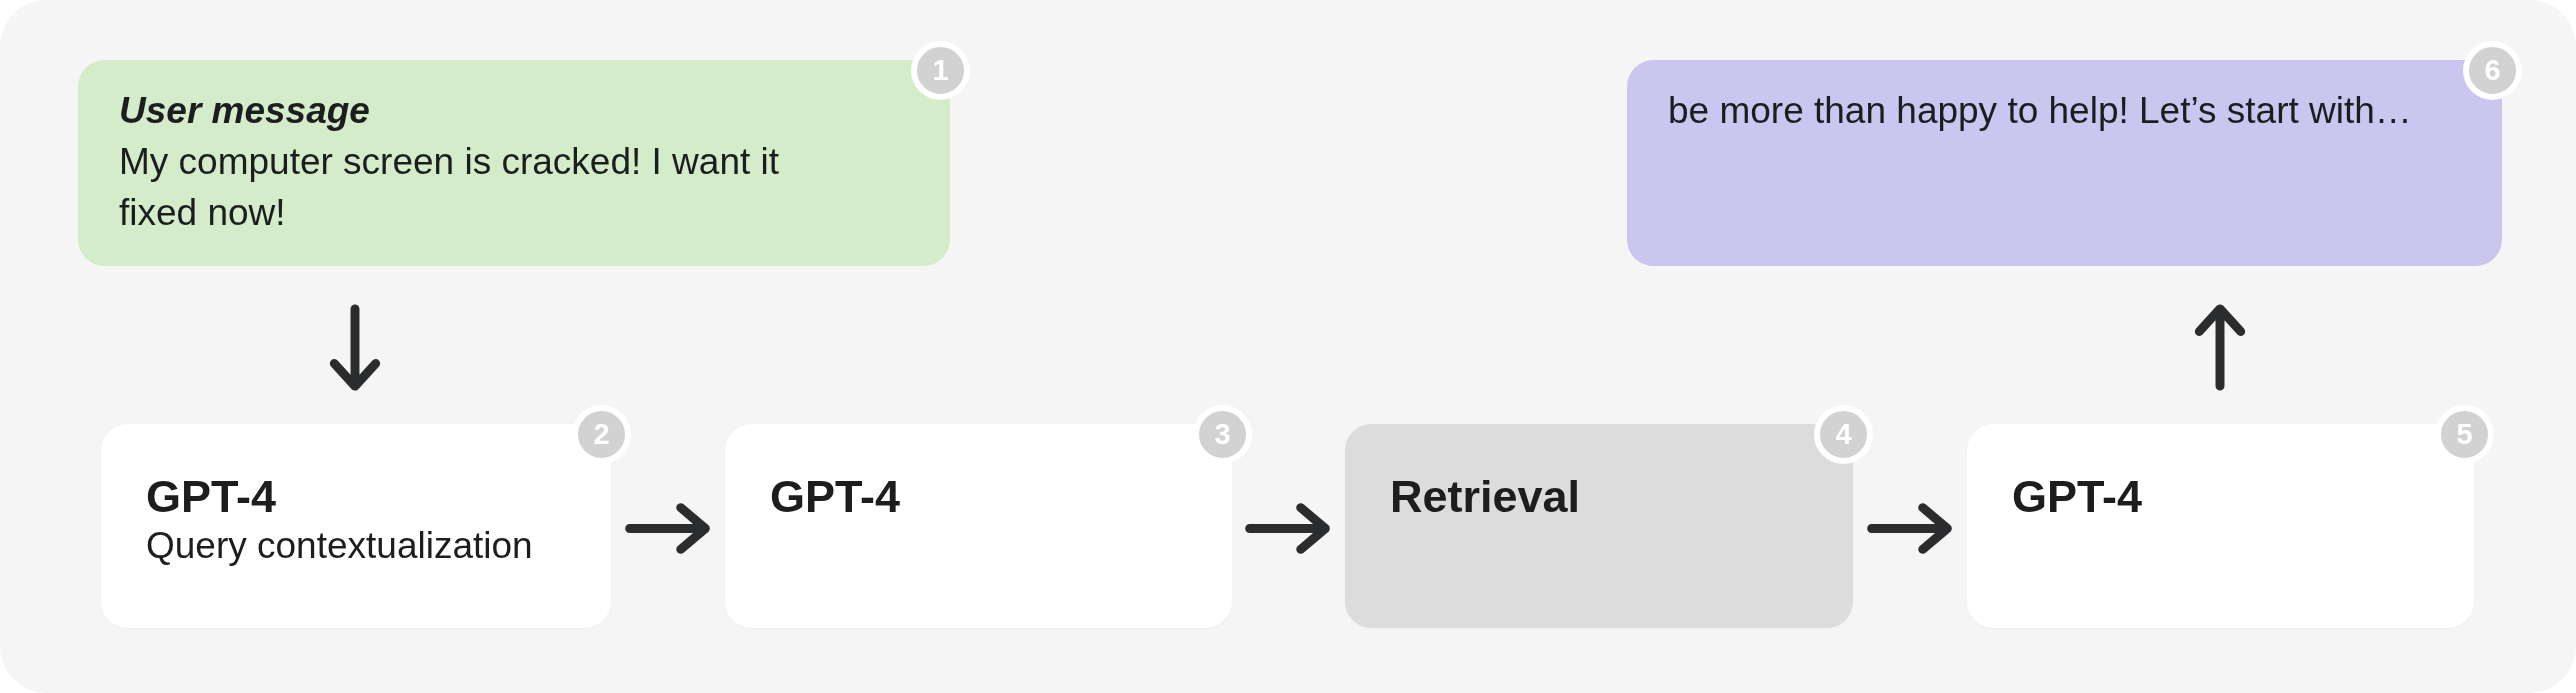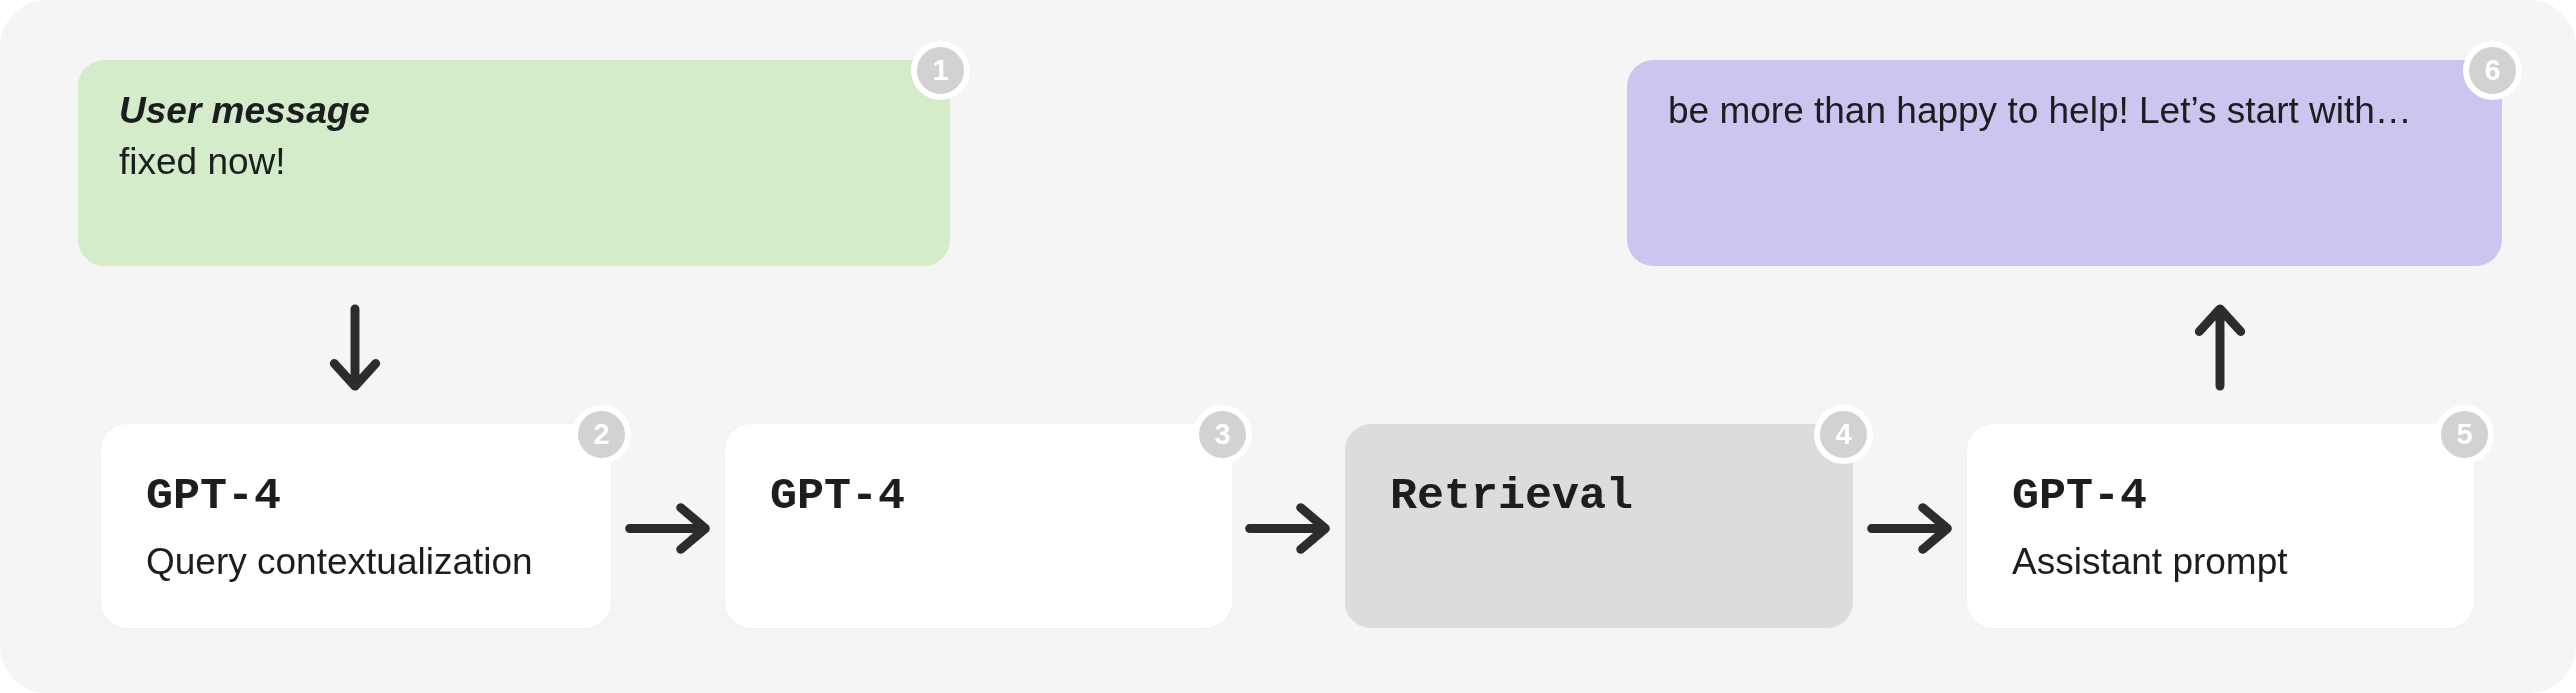--- a/index.html
+++ b/index.html
@@ -46,27 +46,26 @@
     box-shadow: 0 0.9px 2.8px rgba(0,0,0,0.03);
   }
   .step-1 { left: 101px;  width: 510px; }
   .step-2 { left: 725px;  width: 507px; }
   .step-3 { left: 1345px; width: 508px; }
   .step-4 { left: 1967px; width: 507px; }
   .step-title {
     font-size: 45px;
     font-weight: 700;
     line-height: 47px;
-    font-family: Liberation Mono, monospace;
   }
   .step-subtitle {
     font-size: 37px;
     font-weight: 400;
     line-height: 42px;
-    margin-top: 21px;
+    margin-top: 5px;
   }
   .badge {
     position: absolute;
     top: -19px;
     right: -20px;
     width: 59px;
     height: 59px;
     box-sizing: border-box;
     border: 6.6px solid #ffffff;
     border-radius: 50%;
@@ -86,20 +85,21 @@
   .arrow-r3   { left: 1866px; top: 498px; }
 </style>
 </head>
 <body>
 
 <div class="canvas" style="background: rgb(245, 245, 245); color: rgb(27, 29, 31);">
 
   <div class="card msg-card user" style="background: rgb(212, 236, 202);">
     <div class="badge" style="background: rgb(210, 210, 210); color: rgb(255, 255, 255);">1</div>
     <div class="msg-title">User message</div>
+    <div class="msg-line">My computer screen is cracked! I want it</div>
     <div class="msg-line">fixed now!</div>
   </div>
 
   <div class="card msg-card assistant" style="background: rgb(203, 198, 239);">
     <div class="badge" style="background: rgb(210, 210, 210); color: rgb(255, 255, 255);">6</div>
     <div class="msg-line">be more than happy to help! Let’s start with…</div>
   </div>
 
   <svg class="arrow arrow-down" width="64" height="91" viewBox="0 0 68 96" style="color: rgb(42, 44, 46);">
     <path d="M34 6 L34 86 M12 64 L34 88 L56 64" fill="none" stroke="currentColor" stroke-width="9.5" stroke-linecap="round" stroke-linejoin="round"></path>
@@ -130,21 +130,20 @@
     <div class="step-subtitle"></div>
   </div>
 
   <svg class="arrow arrow-r3" width="87" height="61" viewBox="0 0 92 64" style="color: rgb(42, 44, 46);">
     <path d="M6 32 L84 32 M60 10 L86 32 L60 54" fill="none" stroke="currentColor" stroke-width="9.5" stroke-linecap="round" stroke-linejoin="round"></path>
   </svg>
 
   <div class="card step-card step-4" style="background: rgb(255, 255, 255);">
     <div class="badge" style="background: rgb(210, 210, 210); color: rgb(255, 255, 255);">5</div>
     <div class="step-title">GPT-4</div>
-    <div class="step-subtitle">Assistant prompt</div>
   </div>
 
   <svg class="arrow arrow-up" width="64" height="91" viewBox="0 0 68 96" style="color: rgb(42, 44, 46);">
     <path d="M34 90 L34 10 M12 32 L34 8 L56 32" fill="none" stroke="currentColor" stroke-width="9.5" stroke-linecap="round" stroke-linejoin="round"></path>
   </svg>
 
 </div>
 
 
 </body></html>

